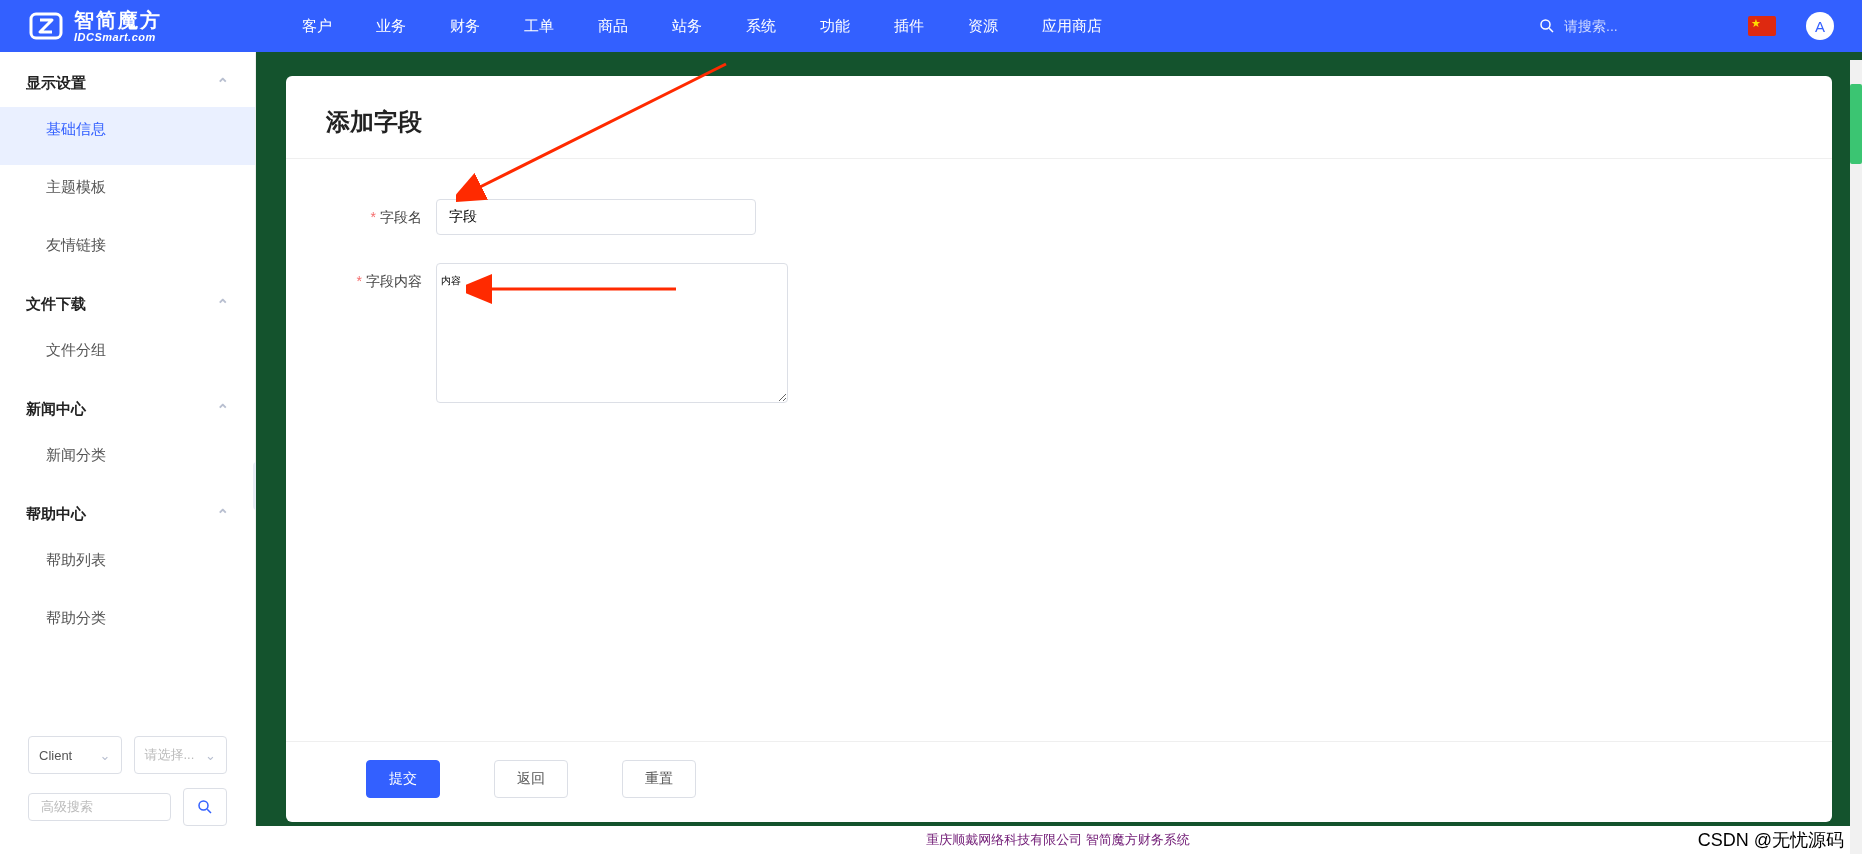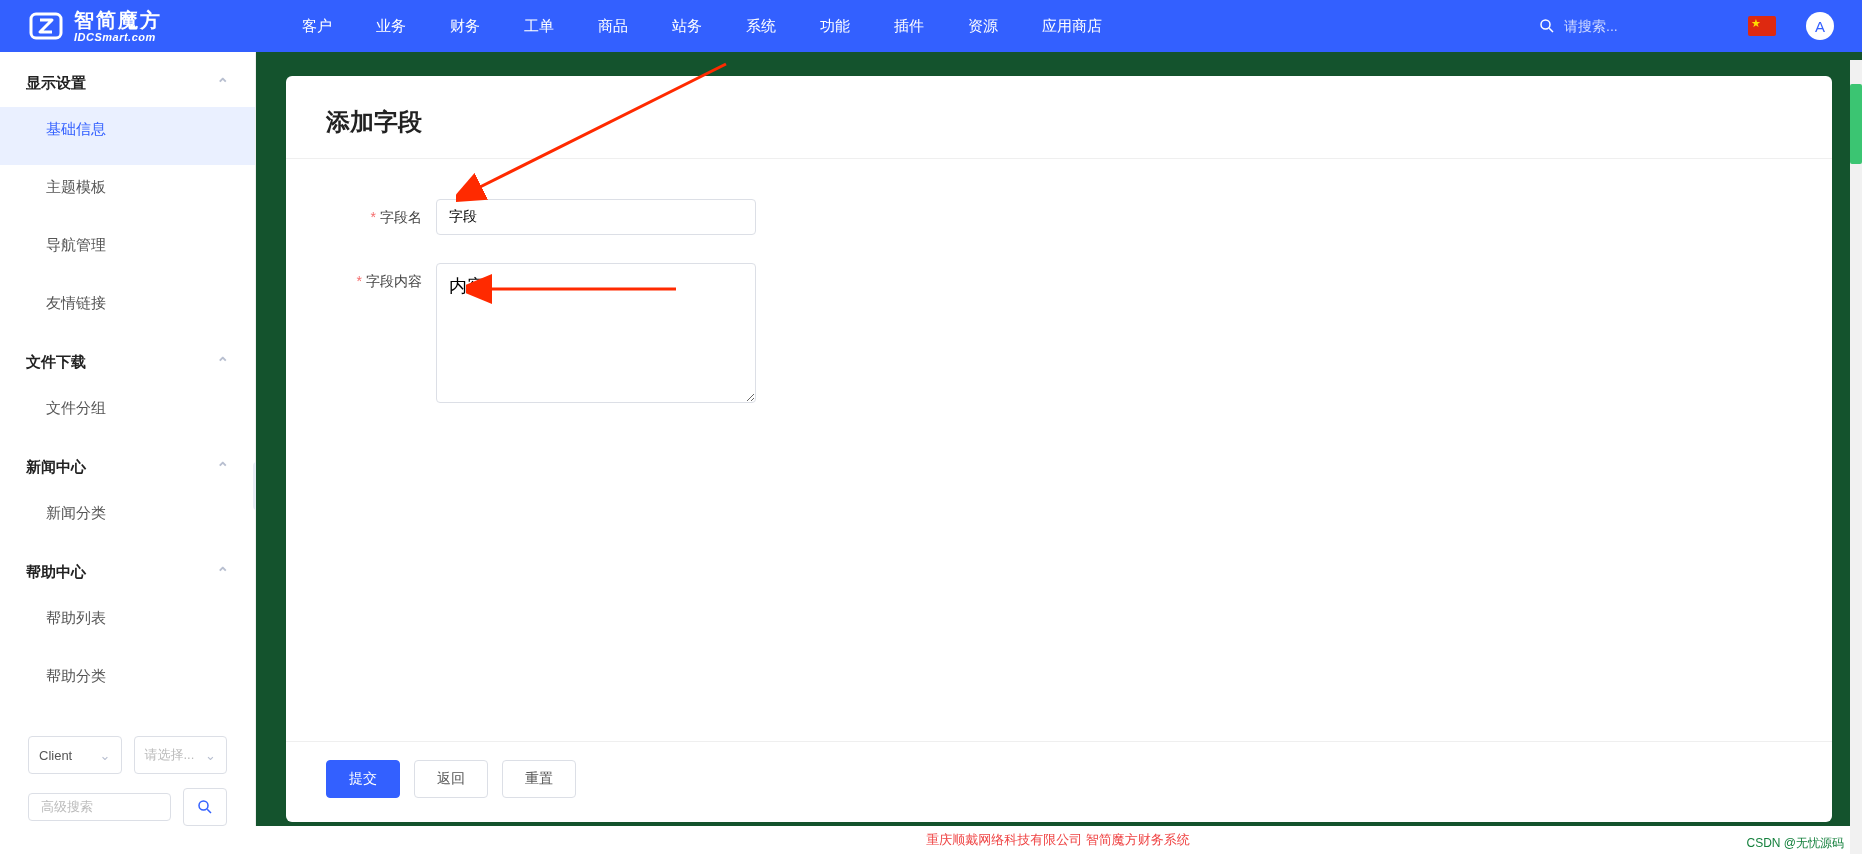--- a/index.html
+++ b/index.html
@@ -40,28 +40,28 @@
 .main { flex:1; background:#14532d; padding:24px 30px; display:flex; flex-direction:column; position:relative; }
 .card { background:#fff; border-radius:6px; box-shadow:0 1px 3px rgba(0,0,0,0.04); flex:1; display:flex; flex-direction:column; position:relative; }
 .card-header { padding:30px 40px 20px; border-bottom:1px solid #efefef; }
 .card-title { font-size:24px; font-weight:600; color:#222; }
 .card-body { padding:40px 40px; flex:1; position:relative; }
 .form-row { display:flex; align-items:flex-start; margin-bottom:28px; }
 .form-label { width:110px; text-align:right; padding-right:14px; color:#444; line-height:36px; font-size:14px; }
 .form-label .req { color:#f56c6c; margin-right:4px; }
 .form-ctrl { }
 .txt-input { width:320px; height:36px; border:1px solid #dcdfe6; border-radius:4px; padding:0 12px; font-size:14px; outline:none; }
-.txt-area { width:320px; height:140px; border:1px solid #dcdfe6; border-radius:4px; padding:10px 12px; font-size:18px; resize:both; outline:none; font-family:inherit; }
+.txt-area { width:352px; height:140px; border:1px solid #dcdfe6; border-radius:4px; padding:10px 4px; font-size:10px; resize:both; outline:none; font-family:inherit; }
 .card-footer { padding:18px 40px 24px; border-top:1px solid #efefef; display:flex; gap:14px; }
-.btn { height:38px; padding:0 22px; border-radius:4px; font-size:14px; display:flex; align-items:center; cursor:pointer; border:1px solid #dcdfe6; background:#fff; color:#555; }
+.btn { height:38px; padding:0 22px; border-radius:4px; font-size:14px; display:flex; align-items:center; cursor:pointer; border:1px solid #dcdfe6; background:#fff; color:#555;margin-left:40px; }
 .btn.primary { background:#3360ff; border-color:#3360ff; color:#fff; }
 .arrow { position:absolute; pointer-events:none; }
 
-.footer { position:absolute; bottom:0; left:254px; right:0; height:28px; display:flex; align-items:center; justify-content:center; color:#ef4444; font-size:13px; background:#fff; }
-.watermark { position:absolute; right:18px; bottom:2px; color:#15803d; font-size:12px; }
+.footer { position:absolute; bottom:0; left:254px; right:0; height:28px; display:flex; align-items:center; justify-content:center; color:#701a75; font-size:13px; background:#fff; }
+.watermark { position:absolute; right:18px; bottom:2px; color:#000000; font-size:18px; }
 
 .page-scroll { position:absolute; right:0; top:60px; width:12px; height:794px; background:#f1f1f1; }
 .page-scroll-thumb { position:absolute; right:0; top:84px; width:12px; height:80px; background:#3bc572; border-radius:2px; }
 </style>
 </head>
 <body>
 
 <div class="topbar">
   <div class="logo">
     <svg class="logo-icon" viewBox="0 0 36 36">
@@ -100,21 +100,20 @@
 </div>
 
 <div class="shell">
   <div class="sidebar">
     <div class="menu-group-head">
         <span>显示设置</span>
         <span class="chev">⌃</span>
       </div>
     <div class="menu-item active">基础信息</div>
     <div class="menu-item">主题模板</div>
-    <div class="menu-item">导航管理</div>
     <div class="menu-item">友情链接</div>
 
     <div class="menu-group-head">
         <span>文件下载</span>
         <span class="chev">⌃</span>
       </div>
     <div class="menu-item">文件分组</div>
 
     <div class="menu-group-head">
         <span>新闻中心</span>

